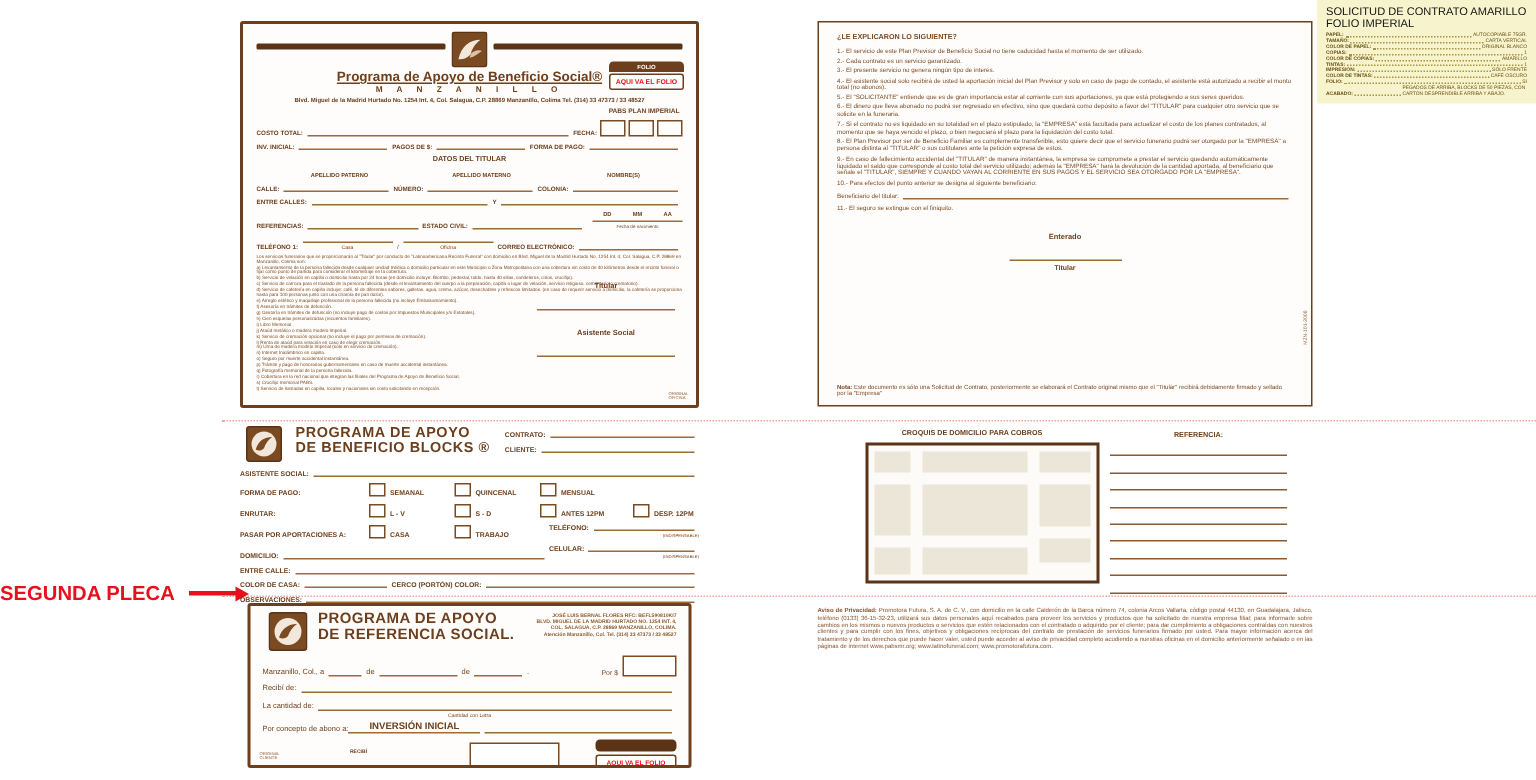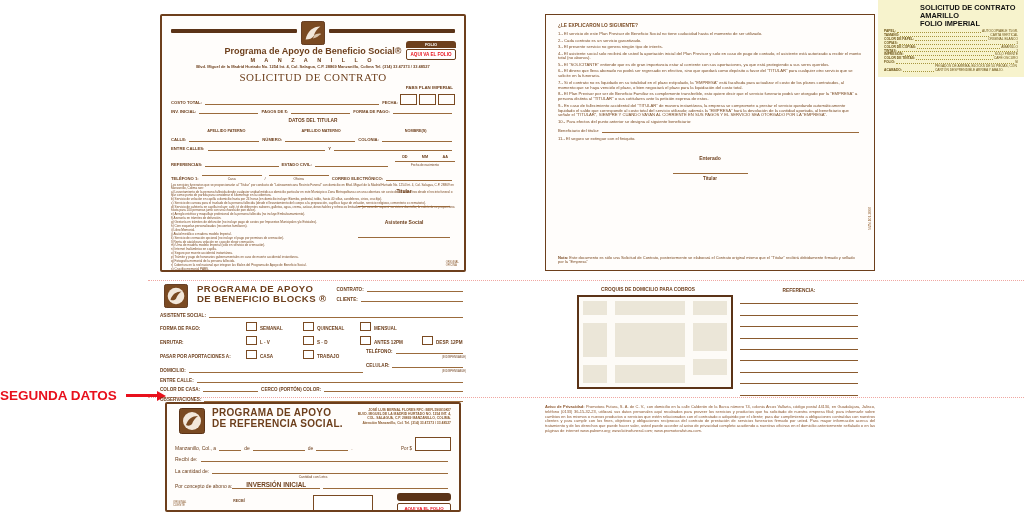--- a/index.html
+++ b/index.html
@@ -10,21 +10,21 @@
   .lbl{font-weight:bold;white-space:nowrap;}
   .ln{flex:1;border-bottom:1px solid #9b6b3c;height:4px;margin:0 3px;}
   .ln.fix{flex:none;}
   .cb{width:9px;height:7px;border:1px solid #7a4a22;background:#fff;margin:0 3px 0 0;flex:none;}
   .row{display:flex;align-items:flex-end;}
   
   .form-a{left:160px;top:14px;width:306px;height:258px;border:2px solid #6d3f1c;border-radius:2px;padding:5px 9px 3px;}
   .bars{display:flex;align-items:flex-start;}
   .bar{flex:1;height:4px;background:#5b3317;margin-top:8px;border-radius:1px;}
   .logo{width:24px;height:24px;margin:0 4px;flex:none;}
-  .brand-a{text-align:center;font-size:9px;font-weight:bold;margin-top:1px;color:#6d3f1c;}
+  .brand-a{text-align:center;font-size:9px;font-weight:bold;margin-top:1px;color:#6d3f1c;text-decoration:underline;}
   .city-a{text-align:center;font-size:5.5px;font-weight:bold;letter-spacing:4px;margin-top:1px;}
   .addr-a{text-align:center;font-size:4px;font-weight:bold;margin-top:1px;}
   .doctitle-a{text-align:center;font-family:"Liberation Serif",serif;font-size:11px;margin-top:2px;letter-spacing:0.5px;}
   .plan-a{text-align:right;font-size:4.4px;font-weight:bold;margin:2px 2px 0 0;}
   .foliobox{position:absolute;right:8px;top:25px;width:50px;text-align:center;}
   .folio-head{background:#6d3f1c;color:#fff;font-size:4px;font-weight:bold;border-radius:3px 3px 0 0;padding:1px 0;}
   .folio-body{border:1px solid #6d3f1c;border-radius:2px;background:#fff;color:#e8101c;font-size:4.6px;font-weight:bold;padding:2px 0;margin-top:1px;}
   .fa-row{display:flex;align-items:flex-end;margin-top:4px;font-size:4.2px;}
   .datebox{width:15px;height:9px;border:1px solid #7a4a22;margin-left:2px;flex:none;}
   .sec-title{text-align:center;font-size:4.8px;font-weight:bold;margin-top:4px;}
@@ -49,21 +49,21 @@
   .exp-items p{margin:0 0 1.6px 0;font-size:4.2px;line-height:4.9px;color:#7a4a22;}
   .benef-row{display:flex;align-items:flex-end;font-size:4.2px;margin:3px 0 3px;color:#7a4a22;}
   .enterado{margin-top:14px;text-align:center;}
   .enterado .t1{font-size:5px;font-weight:bold;}
   .enterado .sline{border-bottom:1.5px solid #9b6b3c;width:75px;margin:12px auto 2px;}
   .enterado .t2{font-size:4.6px;font-weight:bold;}
   .mzn{position:absolute;right:2px;top:192px;writing-mode:vertical-rl;transform:rotate(180deg);font-size:3.4px;color:#9b6b3c;}
   .nota{position:absolute;left:12px;right:16px;bottom:5px;font-size:4px;line-height:4.6px;color:#7a4a22;}
   
   .spec-box{position:absolute;left:878px;top:0;width:146px;min-height:62px;background:#f7f3cd;box-sizing:border-box;padding:4px 6px 4px;}
-  .spec-title{font-size:7.4px;line-height:8px;font-weight:bold;color:#111;margin-left:36px;}
+  .spec-title{font-size:7.4px;line-height:8px;font-weight:normal;color:#111;}
   .spec-list{margin-top:2px;}
   .spec-row{display:flex;align-items:flex-end;font-size:3.3px;line-height:3.9px;color:#6b5214;}
   .spec-lbl{font-weight:bold;white-space:nowrap;}
   .spec-dots{flex:1;border-bottom:1px dotted #a8963e;margin:0 1px 1px;min-width:4px;}
   .spec-val{max-width:62%;}
   
   .pleca-line{position:absolute;left:148px;right:0;border-top:1.6px dotted #f0a7a2;}
   .pl1{top:280px;} .pl2{top:397px;}
   .pleca{position:absolute;display:flex;align-items:center;gap:9px;color:#e8101c;font-weight:bold;font-size:13.5px;font-family:"Liberation Sans",sans-serif;}
   .pleca .arrow{display:inline-block;width:32px;height:3px;background:#e8101c;position:relative;}
@@ -130,21 +130,20 @@
       </span>
       <div class="bar"></div>
     </div>
     <div class="foliobox">
       <div class="folio-head">FOLIO</div>
       <div class="folio-body">AQUI VA EL FOLIO</div>
     </div>
     <div class="brand-a">Programa de Apoyo de Beneficio Social®</div>
     <div class="city-a">M A N Z A N I L L O</div>
     <div class="addr-a">Blvd. Miguel de la Madrid Hurtado No. 1254 Int. 4, Col. Salagua, C.P. 28869 Manzanillo, Colima Tel. (314) 33 47373 / 33 48527</div>
-    <div class="doctitle-a">SOLICITUD DE CONTRATO</div>
     <div class="plan-a">PABS PLAN IMPERIAL</div>
 
     <div class="fa-row">
       <span class="lbl">COSTO TOTAL:</span>
       <span class="ln"></span>
       <span class="lbl">FECHA:</span>
       <span class="datebox"></span>
       <span class="datebox"></span>
       <span class="datebox"></span>
     </div>
@@ -340,21 +339,21 @@
           <span class="spec-lbl">ACABADO:</span>
           <span class="spec-dots"></span>
           <span class="spec-val">PEGADOS DE ARRIBA, BLOCKS DE 50 PIEZAS, CON CARTÓN DESPRENDIBLE ARRIBA Y ABAJO.</span>
         </div>
       </div>
   </div>
 
   <div class="pleca-line pl1"></div>
   <div class="pleca-line pl2"></div>
   <div class="pleca pleca2">
-    <span>SEGUNDA DATOS</span>
+    <span>SEGUNDA PLECA</span>
     <span class="arrow"></span>
   </div>
 
   <div class="form-m">
     <div class="m-head">
       <span class="logo">
         <svg viewBox="0 0 26 26" width="24" height="24">
             <rect x="0.5" y="0.5" width="25" height="25" rx="2" fill="#7a4a22" stroke="#5b3317"></rect>
             <circle cx="13" cy="13" r="9" fill="#f2e7da"></circle>
             <path d="M7 17 C9 11 13 8 19 8 C16 10 14 13 13 16 C11 18 9 18 7 17 Z" fill="#7a4a22"></path>

